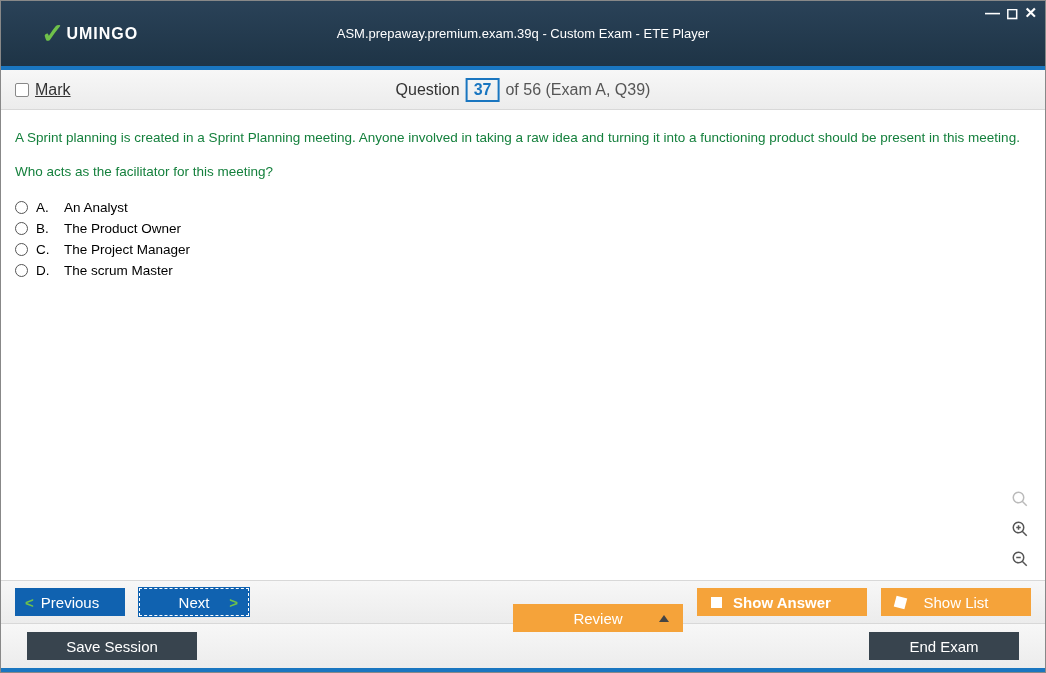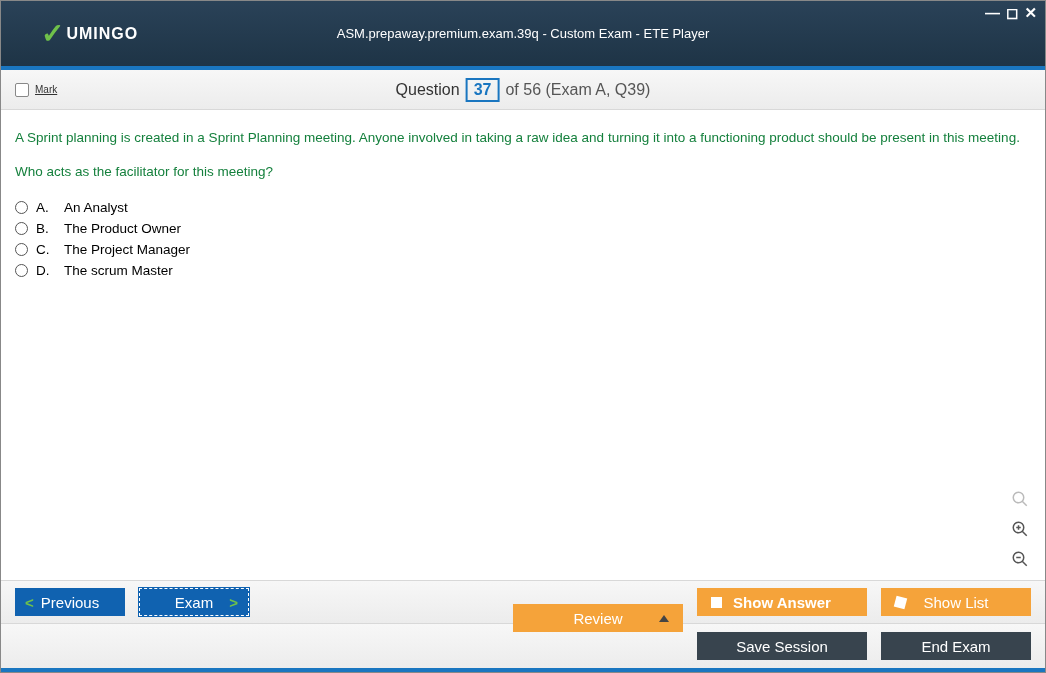--- a/index.html
+++ b/index.html
@@ -12,21 +12,21 @@
 .titlebar .logo .text { color: #fff; font-size: 16px; font-weight: 700; letter-spacing: 1px; }
 .titlebar .title { position: absolute; left: 50%; transform: translateX(-50%); font-size: 13px; font-weight: 400; color: #fff; }
 .titlebar .win-controls { position: absolute; right: 8px; top: 4px; display: flex; gap: 6px; color: #fff; font-weight: bold; }
 .titlebar .win-controls span { cursor: pointer; font-size: 15px; line-height: 1; }
 
 .accent-bar { height: 4px; background: #1a76c0; }
 
 .question-header { height: 40px; background: linear-gradient(to bottom, #f7f7f7, #ececec); border-bottom: 1px solid #d8d8d8; display: flex; align-items: center; padding: 0 14px; position: relative; }
 .mark-wrap { display: flex; align-items: center; gap: 6px; }
 .mark-checkbox { width: 14px; height: 14px; border: 1px solid #888; border-radius: 2px; background: #fff; }
-.mark-label { text-decoration: underline; color: #333; font-size: 10px; }
+.mark-label { text-decoration: underline; color: #333; font-size: 16px; }
 .question-info { position: absolute; left: 50%; transform: translateX(-50%); display: flex; align-items: center; gap: 6px; font-size: 16px; color: #555; }
 .question-info .q-label { color: #333; font-weight: normal; }
 .question-info .q-num { border: 2px solid #1a76c0; border-radius: 0; padding: 1px 6px; color: #1a76c0; font-weight: bold; }
 
 .content { flex: 1; background: #fff; padding: 18px 14px 0 14px; position: relative; overflow: hidden; }
 .q-text { font-size: 13.5px; color: #15803d; line-height: 1.5; }
 .q-text p { margin-bottom: 14px; }
 .options { margin-top: 6px; }
 .option-row { display: flex; align-items: center; gap: 8px; padding: 3px 0; font-size: 13.5px; }
 .radio { width: 13px; height: 13px; border: 1.5px solid #555; border-radius: 50%; flex-shrink: 0; background: #fff; }
@@ -47,21 +47,21 @@
 .btn-save { width: 170px; }
 .btn-end { width: 150px; }
 .chev { position: absolute; font-size: 15px; font-weight: bold; }
 .chev.left { left: 10px; color: #6fc14a; }
 .chev.right { right: 10px; color: #6fc14a; }
 .tri-up { position: absolute; right: 14px; width: 0; height: 0; border-left: 5px solid transparent; border-right: 5px solid transparent; border-bottom: 7px solid #444; }
 .sq-icon { position: absolute; left: 14px; width: 11px; height: 11px; background: #fff; }
 .sq-icon.rot { transform: rotate(15deg); }
 .spacer { flex: 1; }
 
-.bottom-bar { height: 44px; background: linear-gradient(to bottom, #f7f7f7, #ececec); display: flex; align-items: center; justify-content: flex-end; padding: 0 14px; gap: 14px; }
+.bottom-bar { height: 44px; background: linear-gradient(to bottom, #f7f7f7, #ececec); display: flex; align-items: center; justify-content: space-between; padding: 0 26px; gap: 14px; }
 .footer-accent { height: 4px; background: #1a76c0; }
 </style>
 </head>
 <body>
 
 <div class="app-window">
 
   <div class="titlebar">
     <div class="logo">
       <span class="check">✓</span>
@@ -140,21 +140,21 @@
         </div>
     </div>
   </div>
 
   <div class="nav-bar">
     <div class="btn btn-blue btn-prev">
       <span class="chev left">&lt;</span>
       <span>Previous</span>
     </div>
     <div class="btn btn-blue btn-next">
-      <span>Exam</span>
+      <span>Next</span>
       <span class="chev right">&gt;</span>
     </div>
     <div class="spacer"></div>
     <div class="btn btn-orange btn-review">
       <span>Review</span>
       <span class="tri-up"></span>
     </div>
     <div class="btn btn-orange btn-show-answer">
       <span class="sq-icon"></span>
       <span>Show Answer</span>

